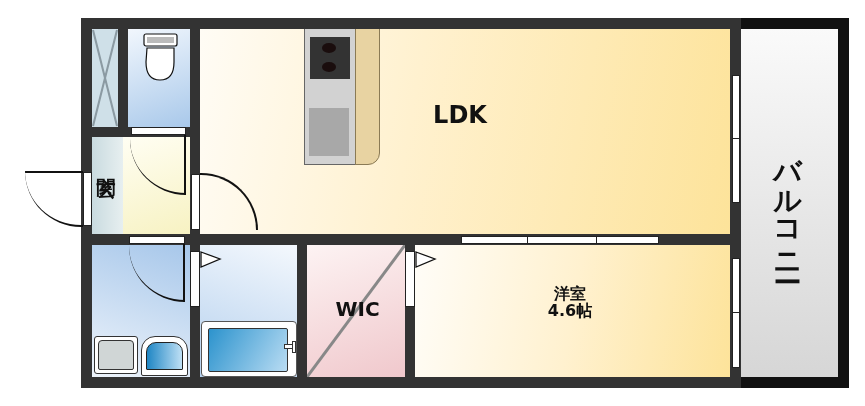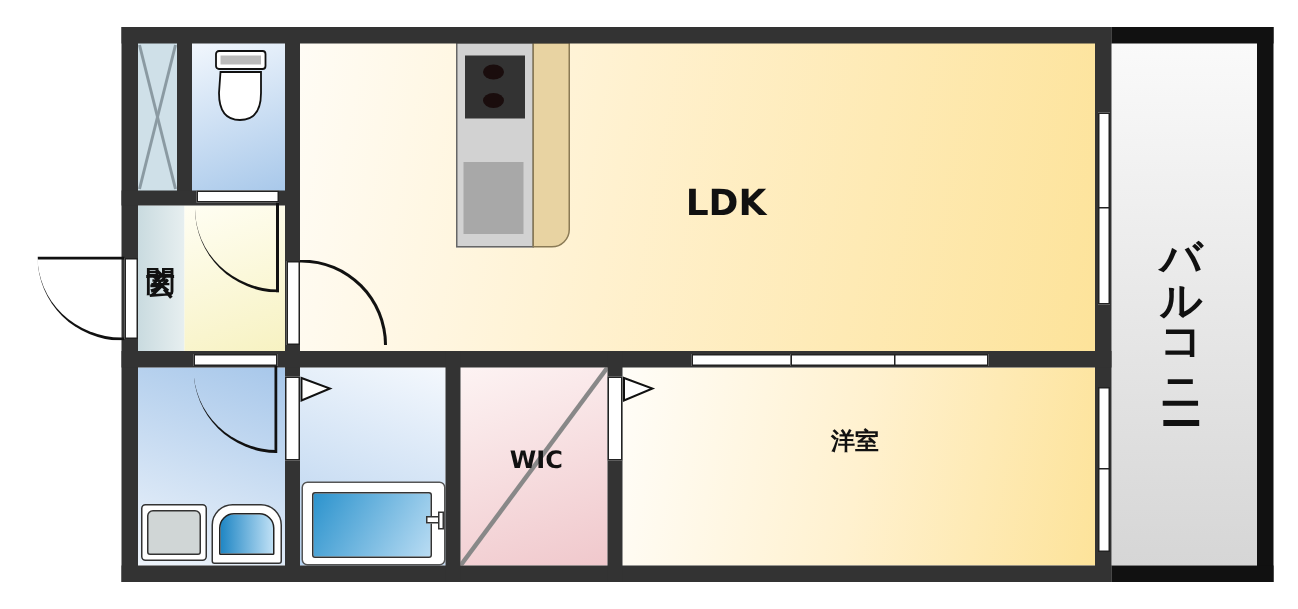--- a/index.html
+++ b/index.html
@@ -105,27 +105,28 @@
 
 <div class="win" style="left:732px;top:75px;width:8px;height:65px;"></div>
 <div class="win" style="left:732px;top:138px;width:8px;height:65px;"></div>
 <div class="win" style="left:732px;top:258px;width:8px;height:56px;"></div>
 <div class="win" style="left:732px;top:312px;width:8px;height:56px;"></div>
 
 <div class="label" style="left:92px;top:163px;width:30px;font-size:19px;line-height:22px;">
   <div style="writing-mode:vertical-rl;margin:0 auto;">玄関</div>
 </div>
 
-<div class="label" style="left:424px;top:103px;width:120px;font-size:24px;margin-top:20px;">
+<div class="label" style="left:400px;top:103px;width:120px;font-size:24px;">
   <div>LDK</div>
 </div>
 
-<div class="label" style="left:315px;top:299px;width:85px;font-size:16px;">
+<div class="label" style="left:315px;top:299px;width:85px;font-size:20px;">
   <div>WIC</div>
 </div>
 
 <div class="label" style="left:520px;top:286px;width:100px;font-size:16px;">
   <div>洋室</div>
+  <div>4.6帖</div>
 </div>
 
 <div class="label" style="left:770px;top:140px;width:34px;font-size:28px;line-height:30px;">
   <div style="writing-mode:vertical-rl;margin:0 auto;">バルコニー</div>
 </div>
 
 </body></html>

